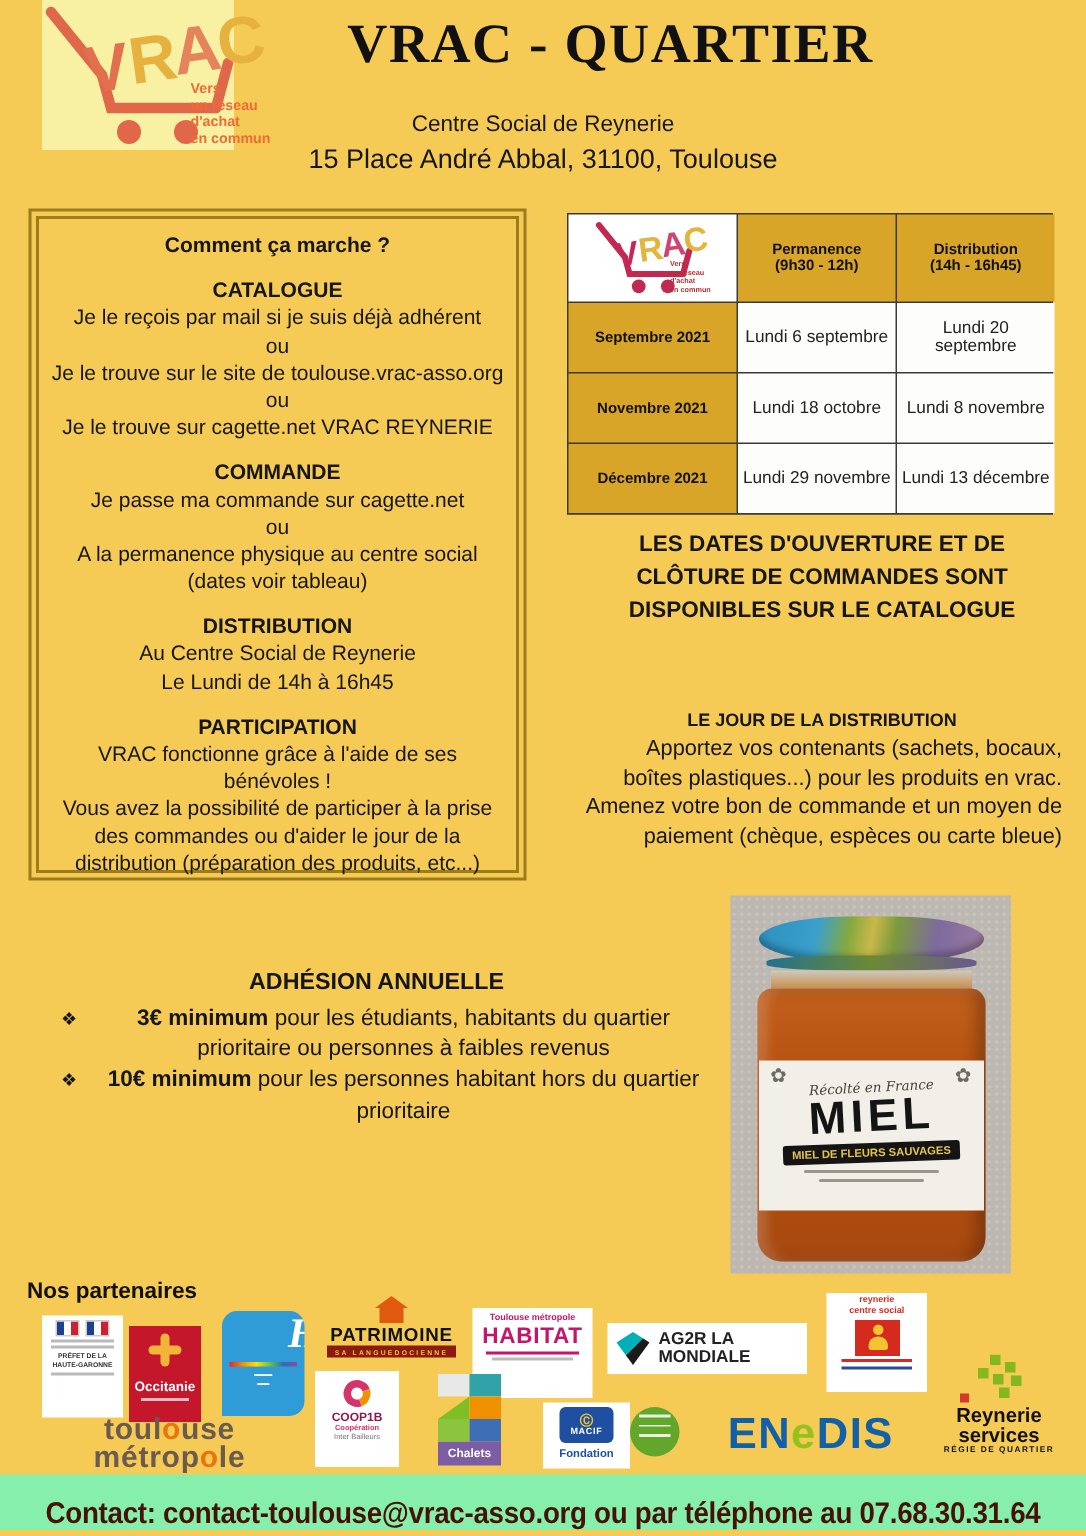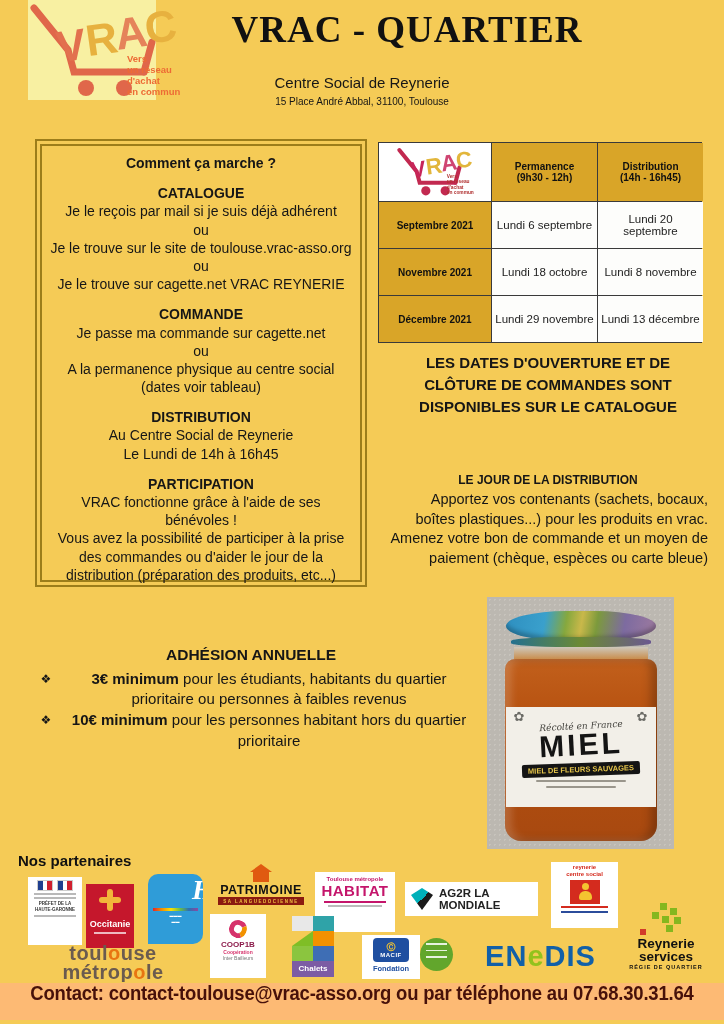--- a/index.html
+++ b/index.html
@@ -10,25 +10,25 @@
     font-family:"Liberation Sans", sans-serif; color:#161616;
   }
   
   .brand-logo { position:absolute; left:28px; top:0; }
   .page-title {
     position:absolute; left:130px; right:40px; top:8px; text-align:center;
     font-family:"Liberation Serif", serif; font-weight:bold; font-size:37px;
     letter-spacing:1px; color:#111;
   }
   .addr1 { position:absolute; left:0; right:0; top:74px; text-align:center; font-size:15px; }
-  .addr2 { position:absolute; left:0; right:0; top:96px; text-align:center; font-size:10px; }
+  .addr2 { position:absolute; left:0; right:0; top:96px; text-align:center; font-size:18px; }
 
   
   .how-box {
-    position:absolute; left:35px; top:139px; width:332px; height:448px;
+    position:absolute; left:19px; top:139px; width:332px; height:448px;
     border:7px double #9C7D1A; padding:8px 6px; text-align:center;
     font-size:14px; line-height:1.3;
   }
   .how-title, .how-heading { font-weight:bold; }
   .how-section { margin-top:12px; }
   .how-section:first-of-type { margin-top:0; }
 
   
   .sched {
     position:absolute; left:378px; top:142px; width:324px;
@@ -185,22 +185,22 @@
 
   .rserv-icon { left:638px; top:903px; width:52px; height:36px; }
   .rserv-icon i { position:absolute; width:7px; height:7px; background:#85B71E; }
   .rserv-icon i.r { background:#D23B2A; width:6px; height:6px; }
   .rserv-text { left:626px; top:938px; width:80px; text-align:center; color:#111;
     font-weight:bold; font-size:13.5px; line-height:.95; }
   .rserv-sub { font-size:5.5px; letter-spacing:1px; font-weight:bold; margin-top:1px; }
 
   
   .footer-bar {
-    position:absolute; left:0; top:983px; width:724px; height:37px; background:#fdba74;
-    display:flex; align-items:flex-start; justify-content:center;
+    position:absolute; left:0; top:983px; width:724px; height:37px; background:#86efac;
+    display:flex; align-items:flex-end; justify-content:center;
   }
   .footer-contact { font-weight:bold; font-size:18.5px; color:#47110A; letter-spacing:-0.2px; transform:scaleY(1.08); }
 </style>
 </head>
 <body>
 
 <div class="page">
 
   <svg class="brand-logo" width="152" height="102" viewBox="0 0 152 102">
     <rect x="0" y="0" width="128" height="100" fill="#F8F0A2"></rect>

